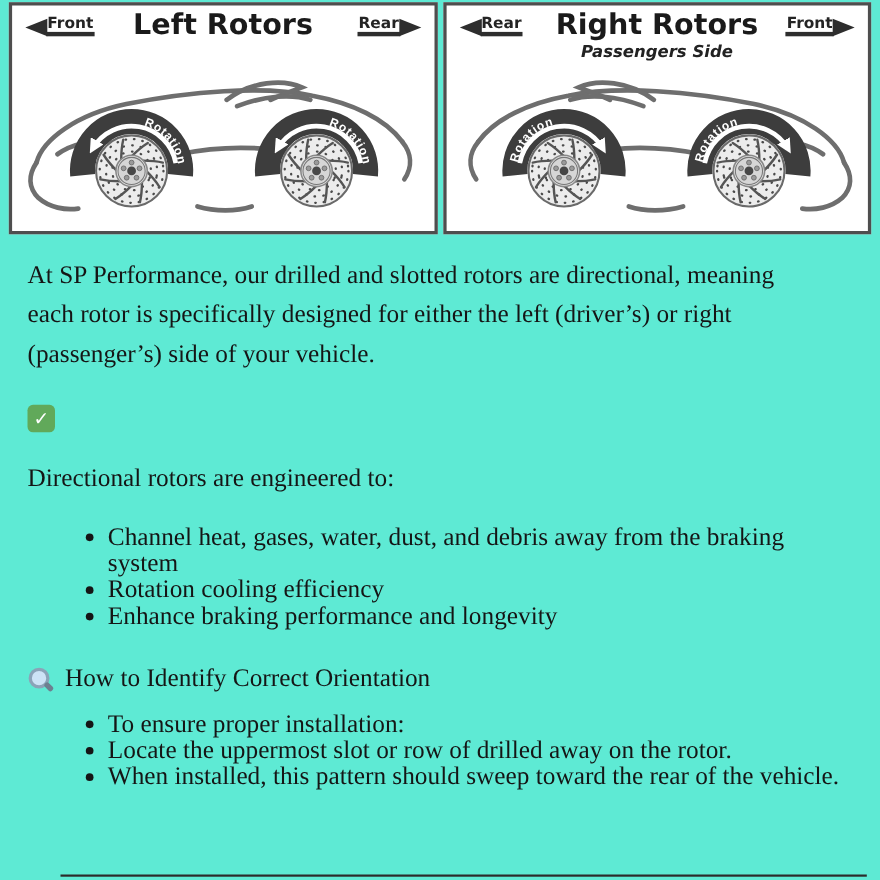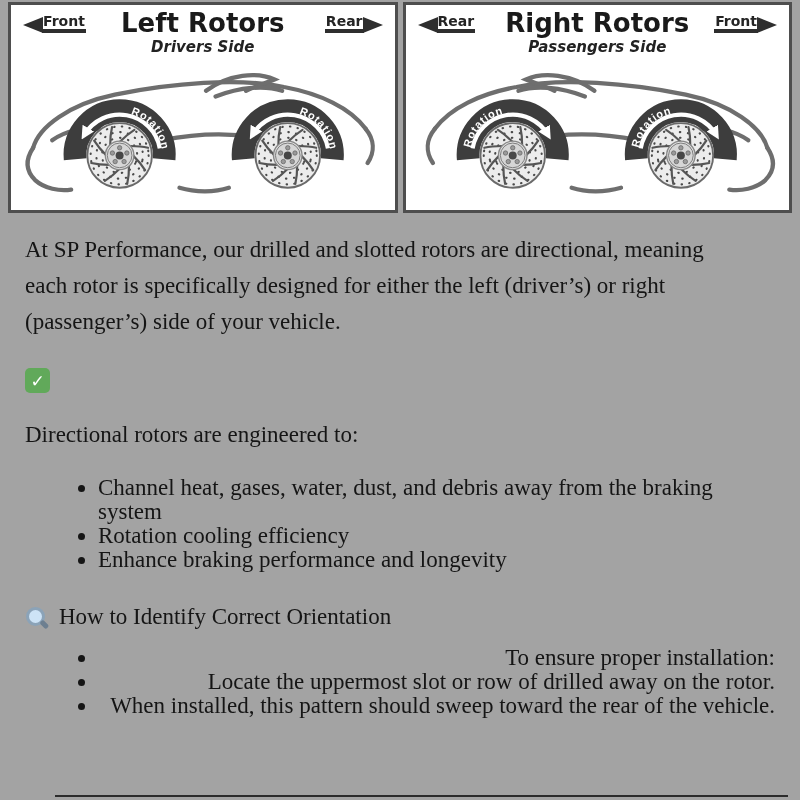--- a/index.html
+++ b/index.html
@@ -1,16 +1,16 @@
 <!DOCTYPE html>
 <html><head>
 <meta charset="utf-8">
 <style>
   html,body{margin:0;padding:0;background:#fff;}
-  .page{position:relative;width:800px;height:800px;background:#a3a3a3;overflow:hidden;
+  .page{position:relative;width:800px;height:800px;background:#5eead4;overflow:hidden;
         font-family:"Liberation Serif","DejaVu Serif",serif;color:#151515;}
 
   
   .panels{display:flex;gap:5px;margin:2px 8px 0 8px;}
   .panel{position:relative;flex:1;height:205px;border:3px solid #4e4e4e;background:#fff;}
   .panel-head{position:relative;height:44px;}
   .panel-title{position:absolute;left:0;right:0;top:5px;text-align:center;
                font-family:"DejaVu Sans","Liberation Sans",sans-serif;}
   .panel-title .t{font-size:26px;font-weight:bold;line-height:1;color:#1a1a1a;}
   .panel-title .s{font-size:15px;font-weight:bold;font-style:italic;margin-top:2px;color:#222;}
@@ -27,21 +27,21 @@
 
   
   .article{padding:0 25px;}
   .intro{margin-top:19px;font-size:23px;line-height:36px;max-width:705px;}
   .sec-head{display:flex;align-items:center;margin-top:28px;font-size:23px;}
   .sec-head.bold{font-weight:bold;}
   .lead{margin-top:24px;font-size:23px;line-height:36px;}
   ul{margin:5px 0 0 0;padding-left:38px;}
   li{font-size:23px;line-height:24px;color:#151515;margin-left:35px;}
   .ul1 li{max-width:620px;}
-  .ul2 li{max-width:680px;text-align:right;}
+  .ul2 li{max-width:680px;}
 
   
   .emoji-check{display:inline-flex;width:25px;height:25px;background:#61a95a;border-radius:5px;
                color:#fff;align-items:center;justify-content:center;margin-right:11px;
                font-family:"DejaVu Sans",sans-serif;font-size:17px;font-weight:bold;flex:0 0 auto;}
   .emoji-mag{position:relative;display:inline-block;width:25px;height:25px;margin-right:9px;flex:0 0 auto;}
   .emoji-mag .lens{position:absolute;left:1px;top:2px;width:13px;height:13px;border:3.5px solid #8ba3b8;
                    background:#cde3f6;border-radius:50%;}
   .emoji-mag .handle{position:absolute;width:9px;height:4.5px;background:#6d7f90;border-radius:2px;
                      transform:rotate(45deg);left:15px;top:17px;}
@@ -108,21 +108,20 @@
   <div class="panels">
 
     <div class="panel">
       <div class="panel-head">
         <div class="dir left">
           <span class="tri-l"></span>
           <span class="lbl">Front</span>
         </div>
         <div class="panel-title">
           <div class="t">Left Rotors</div>
-          <div class="s">Drivers Side</div>
         </div>
         <div class="dir right">
           <span class="lbl">Rear</span>
           <span class="tri-r"></span>
         </div>
       </div>
       <svg viewBox="0 0 385 160" preserveAspectRatio="xMidYMid meet">
         <use href="#carbody"></use>
         <use href="#wheelset"></use>
         <path id="tpL1" d="M 112.8,67.7 A 45 45 0 0 1 150,112" fill="none"></path>

